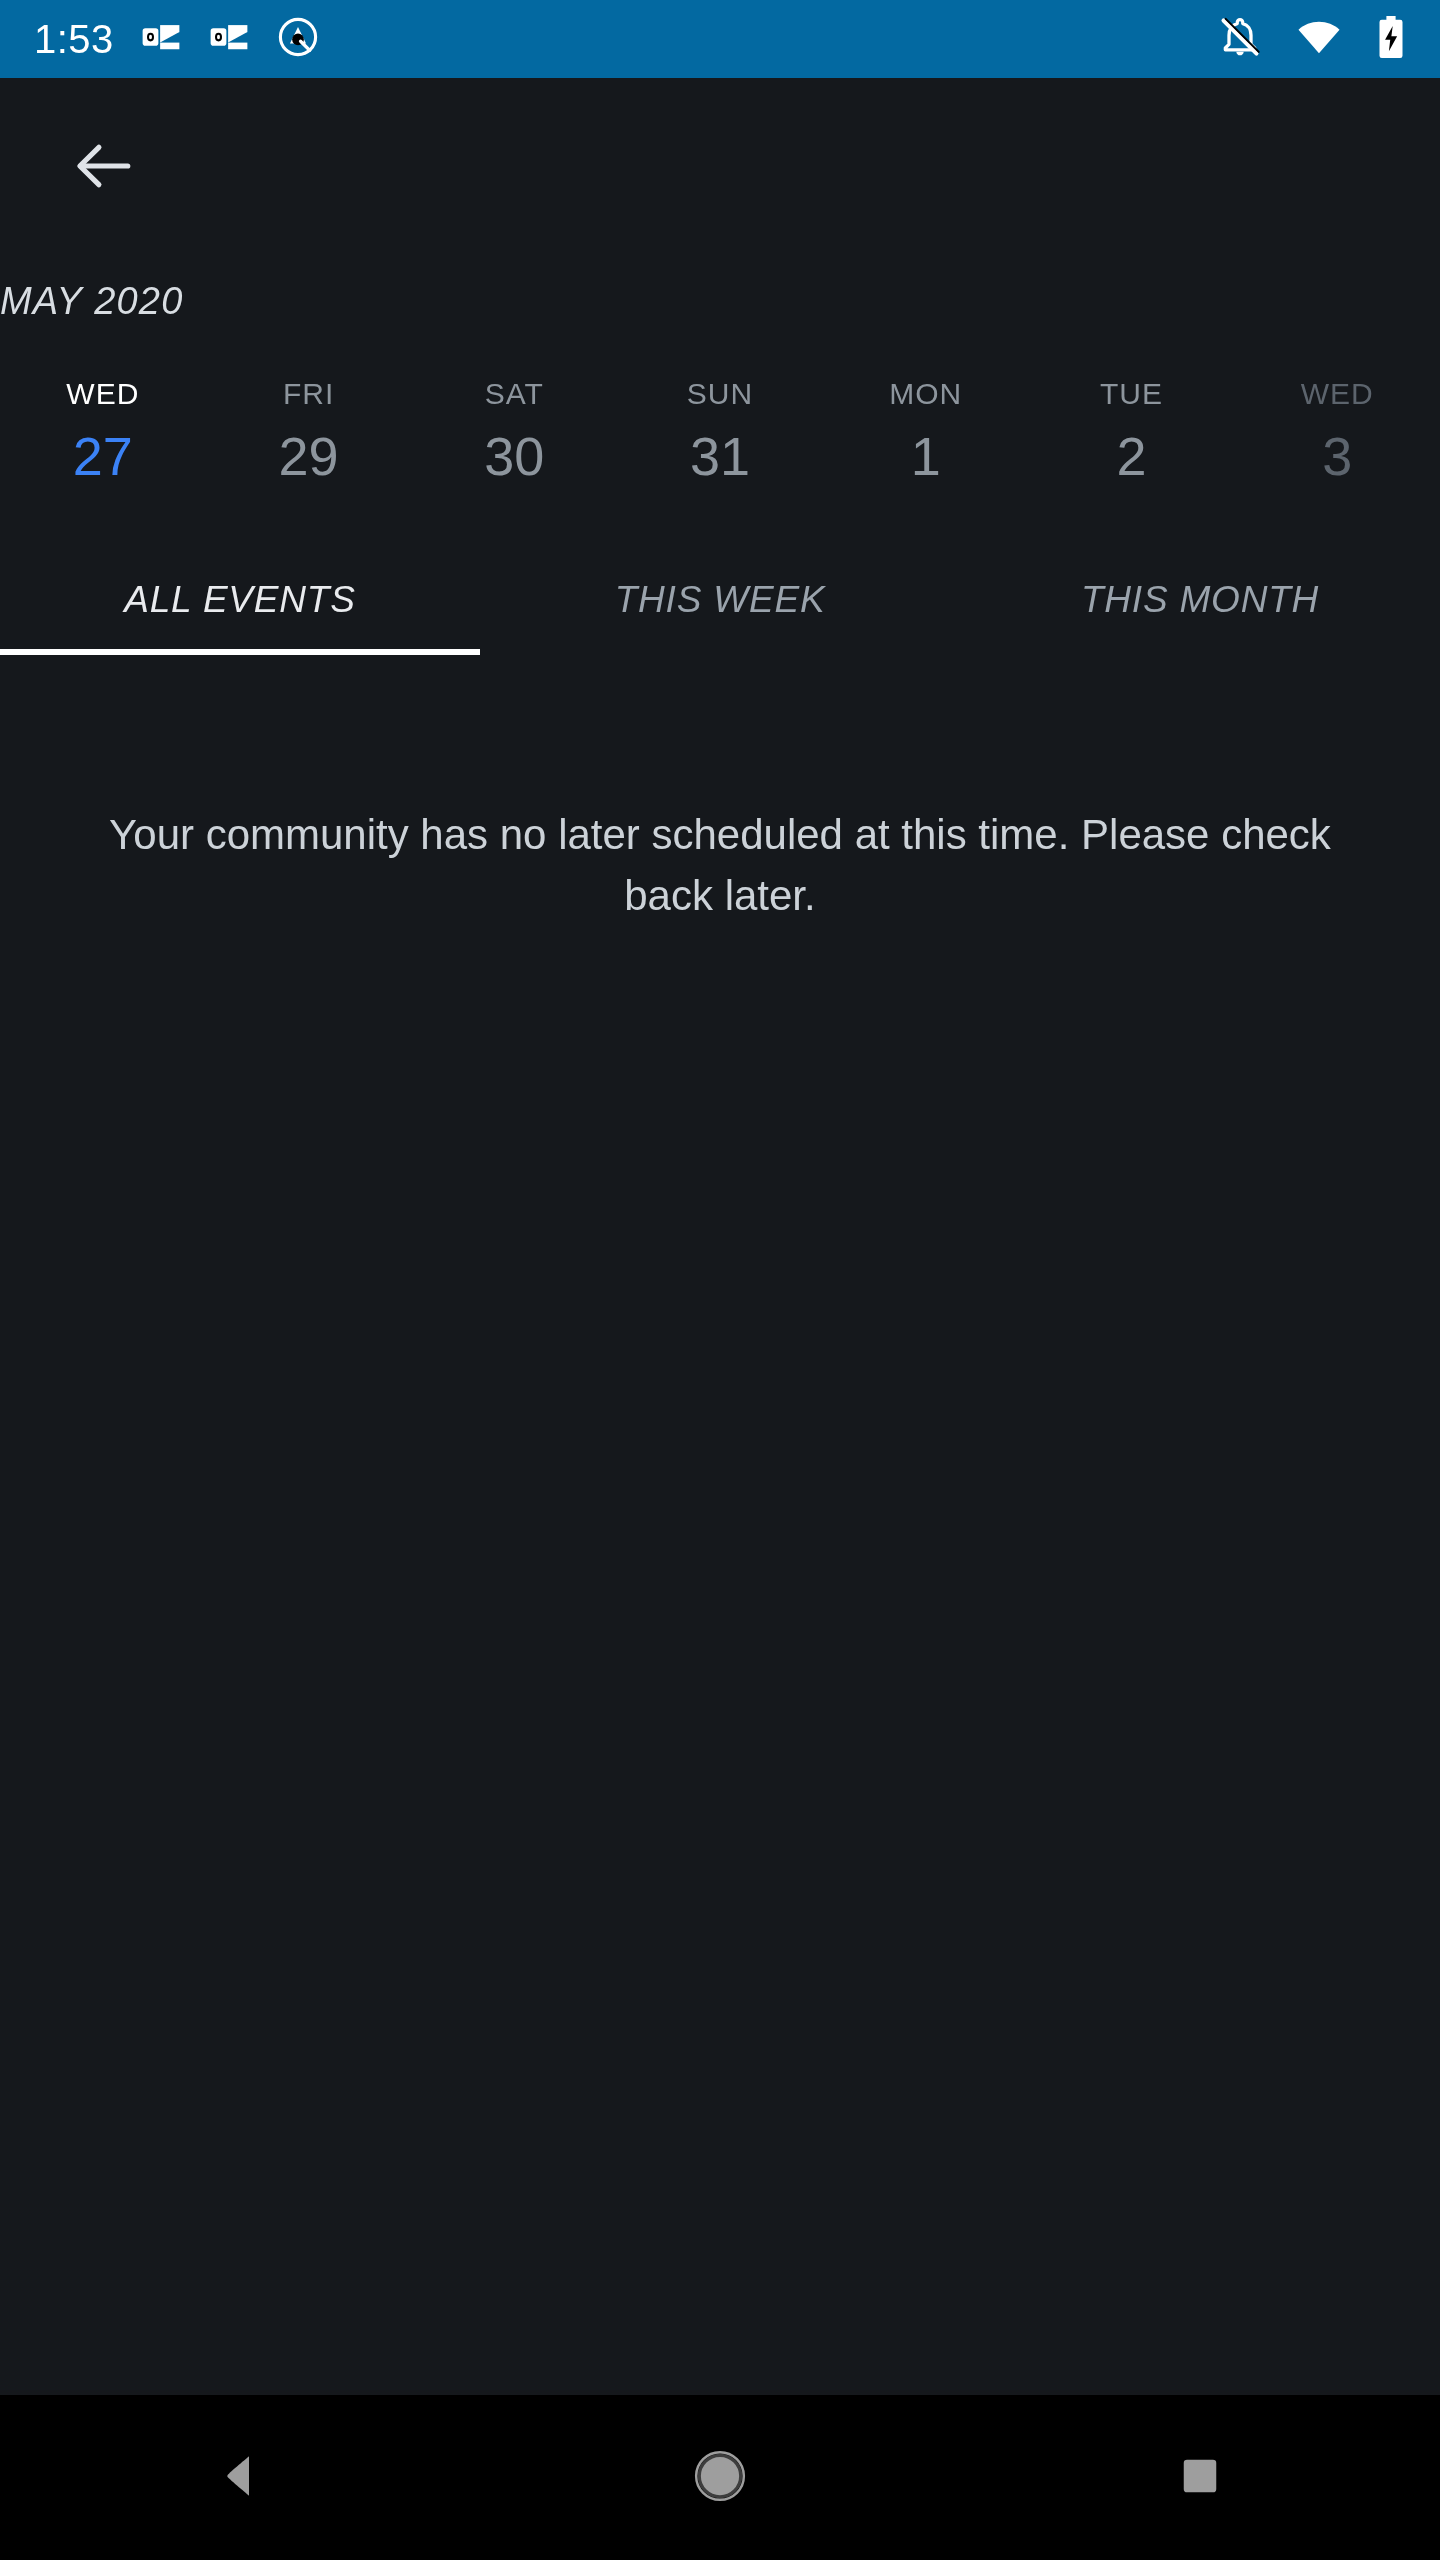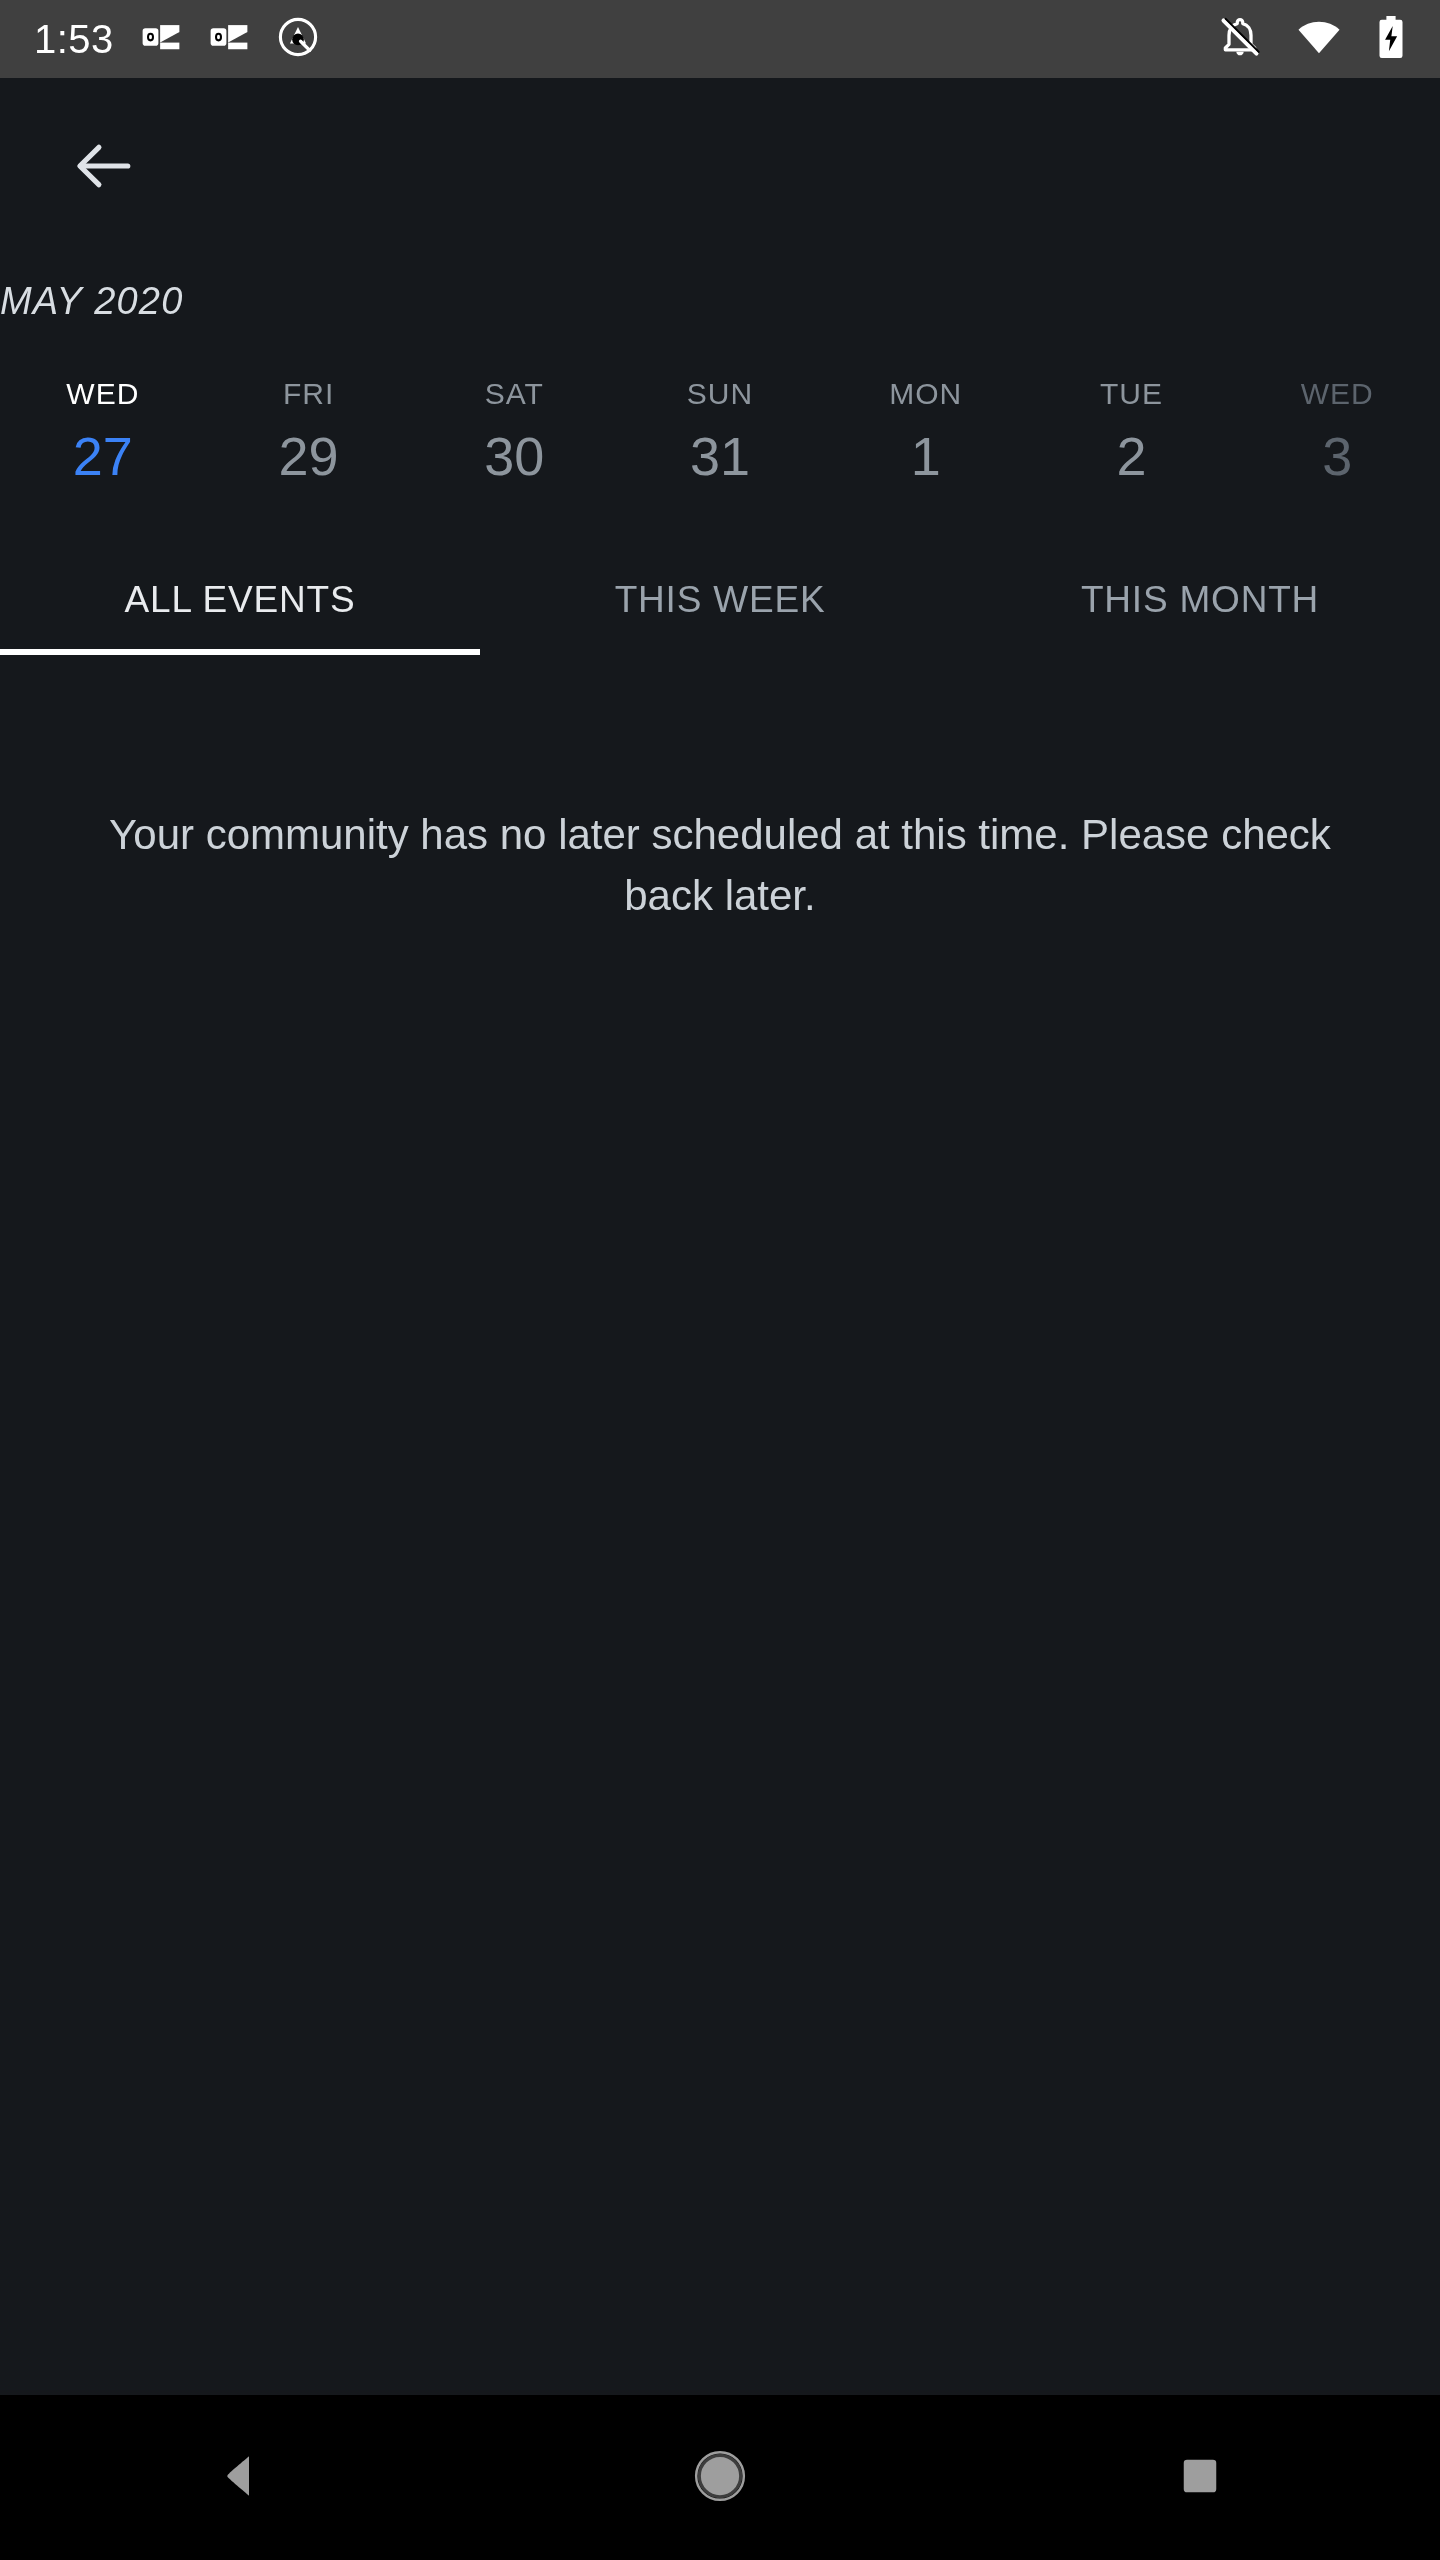--- a/index.html
+++ b/index.html
@@ -12,21 +12,21 @@
   #screen {
     position:relative;
     width:1440px; height:2560px;
     background:#15181c;
     display:flex; flex-direction:column;
   }
 
   
   .statusbar {
     height:78px; width:100%;
-    background:#404040;
+    background:#0369a1;
     display:flex; align-items:center;
     padding:0 34px 0 34px;
     flex:0 0 auto;
   }
   .sb-left { display:flex; align-items:center; gap:26px; }
   .sb-right { margin-left:auto; display:flex; align-items:center; gap:34px; }
   .sb-clock {
     color:#ffffff; font-size:40px; letter-spacing:0.5px;
     font-family:"Liberation Sans", sans-serif;
   }
@@ -96,20 +96,21 @@
   .date-cell.faded .dow { color:#5c646d; }
   .date-cell.faded .dnum { color:#5c646d; }
 
   
   .tabs {
     width:100%;
     display:flex;
     margin-top:78px;
     position:relative;
     flex:0 0 auto;
+    font-style:italic;
   }
   .tab {
     flex:1 1 0;
     text-align:center;
     padding:18px 0 34px 0;
     font-size:37px;
     letter-spacing:0.8px;
     color:#9aa3ac;
     cursor:pointer;
     user-select:none;

